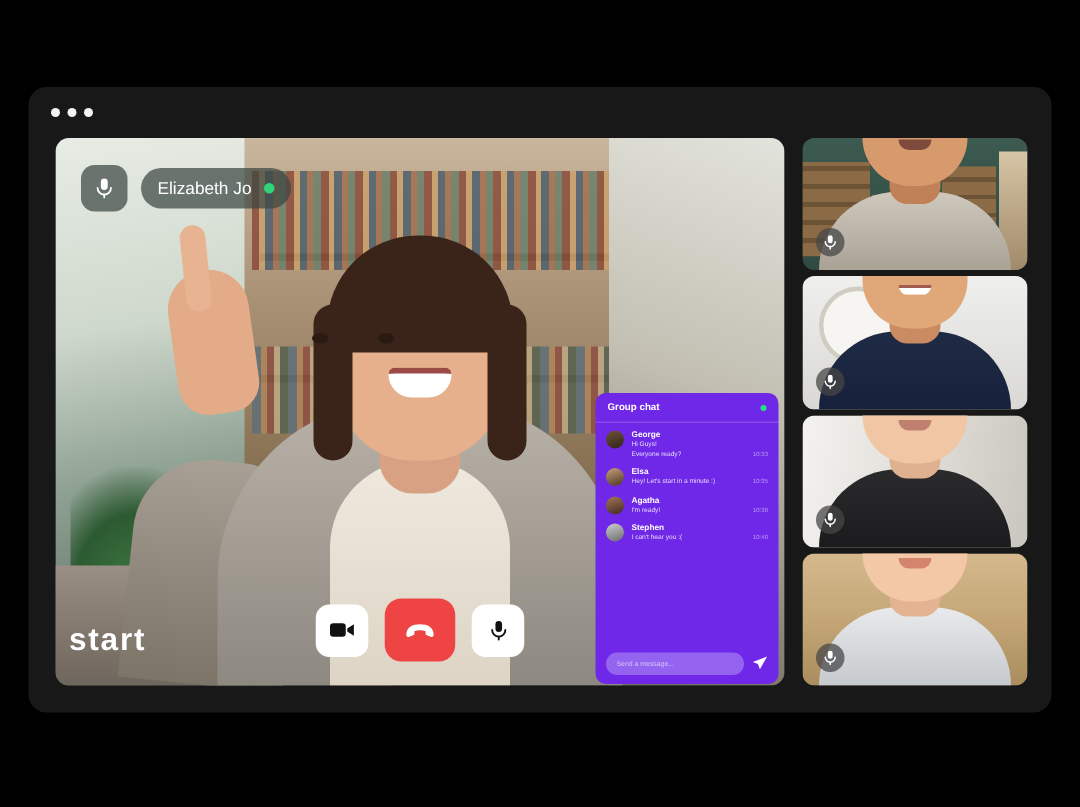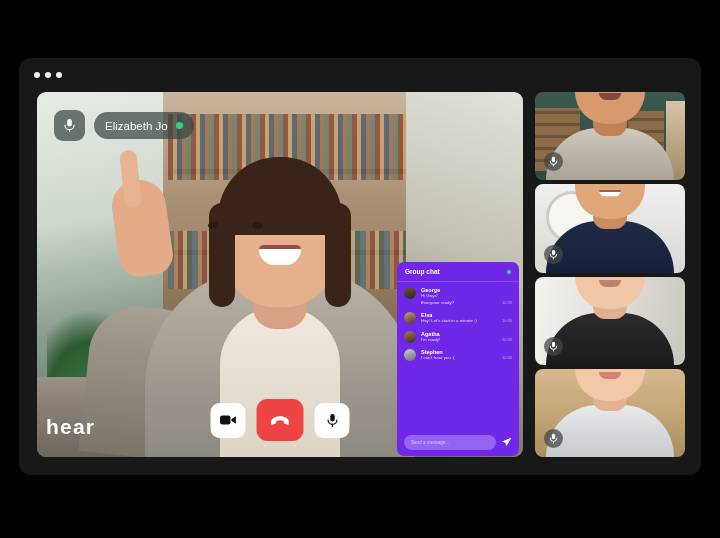--- a/index.html
+++ b/index.html
@@ -333,21 +333,21 @@
           <path d="M2 7.2a4.5 4.5 0 0 0 9 0" stroke="#fff" stroke-width="1.2" fill="none" stroke-linecap="round"></path>
           <line x1="6.5" y1="11.6" x2="6.5" y2="13.6" stroke="#fff" stroke-width="1.2" stroke-linecap="round"></line>
         </svg>
       </div>
       <div class="name-chip">
         <span>Elizabeth Jo</span>
         <span class="green-dot"></span>
       </div>
     </div>
 
-    <div class="wordmark">hear</div>
+    <div class="wordmark">start</div>
 
     <div class="controls">
       <button class="ctrl">
         <svg width="17" height="12" viewBox="0 0 17 12">
           <rect x="0.5" y="1.5" width="10.5" height="9" rx="2.2" fill="#111"></rect>
           <path d="M12 5 L16.4 2.2 V9.8 L12 7 Z" fill="#111"></path>
         </svg>
       </button>
       <button class="ctrl end">
         <svg width="21" height="11" viewBox="0 0 21 11">

